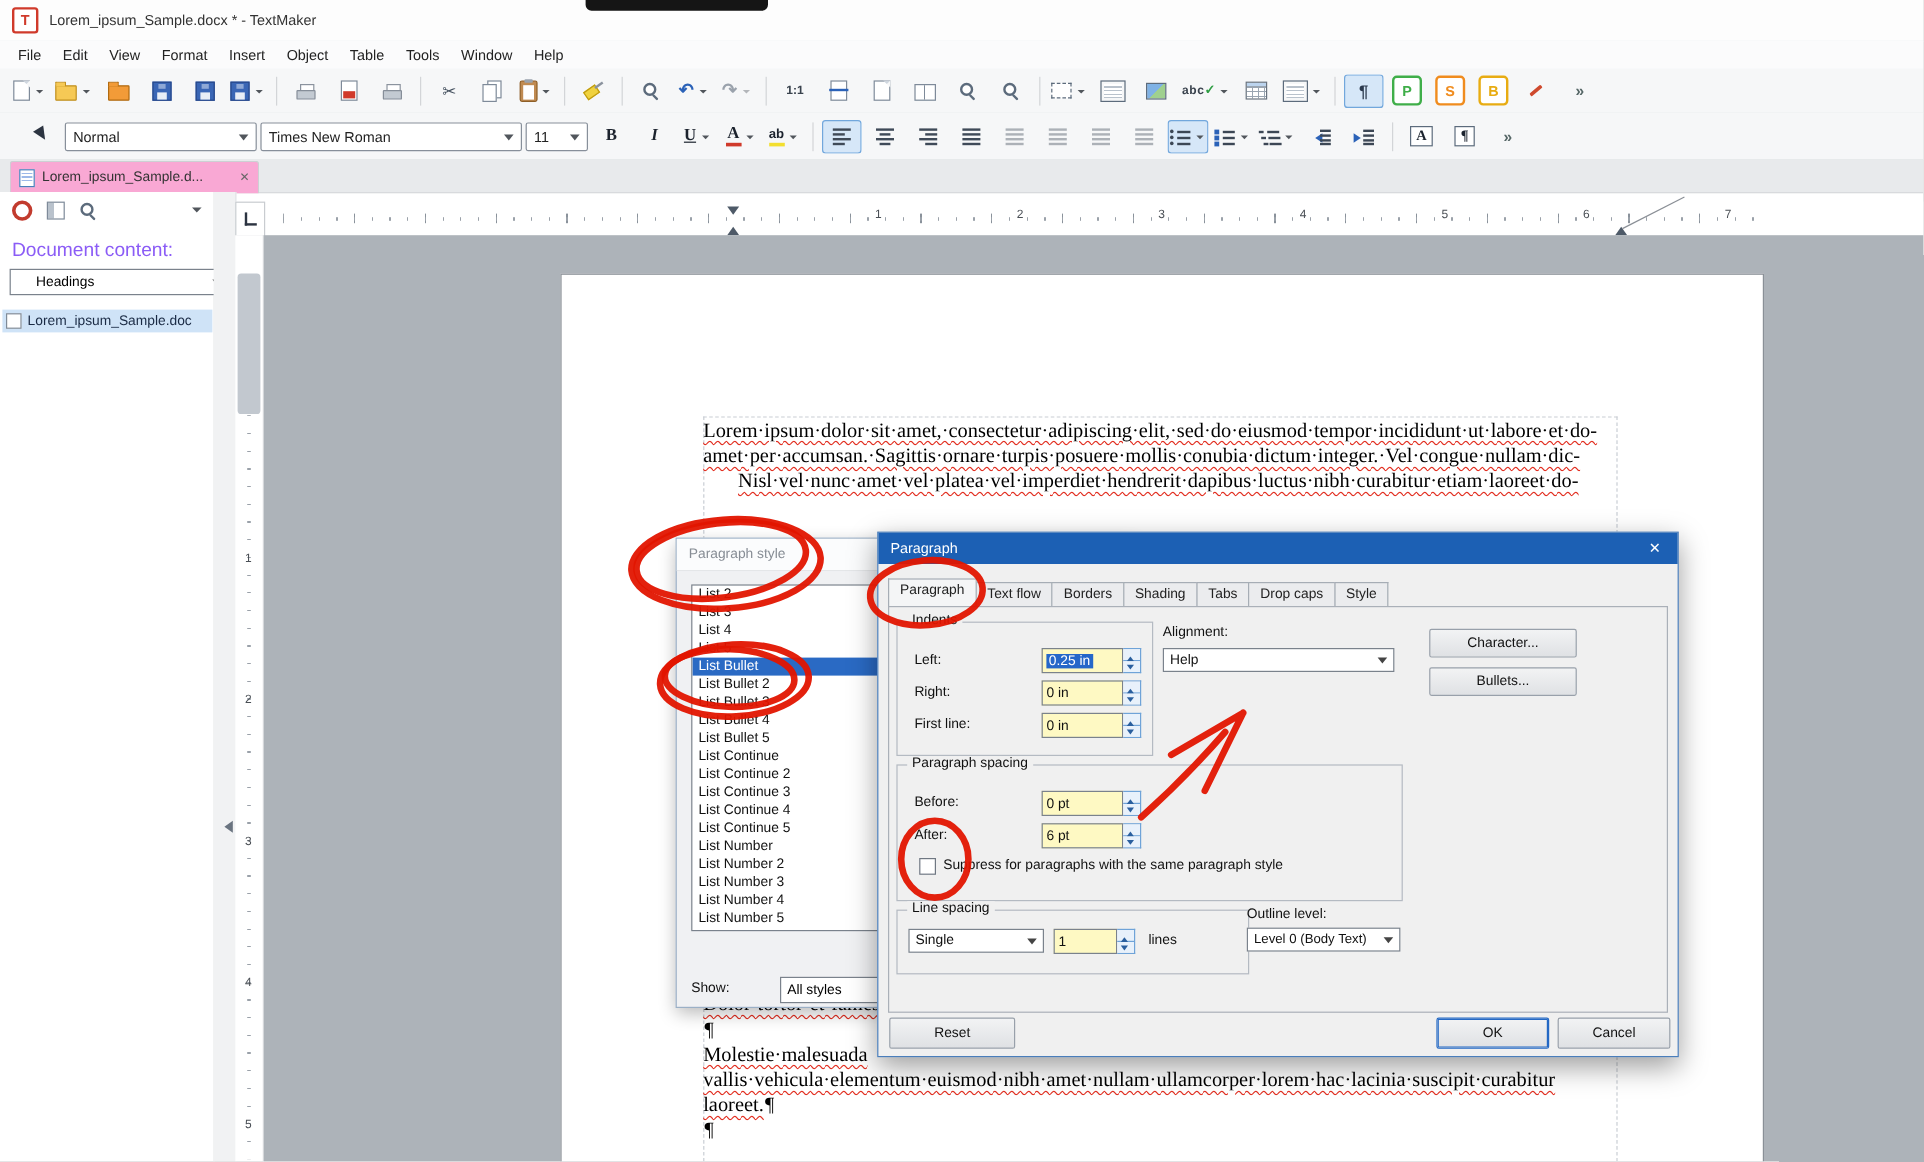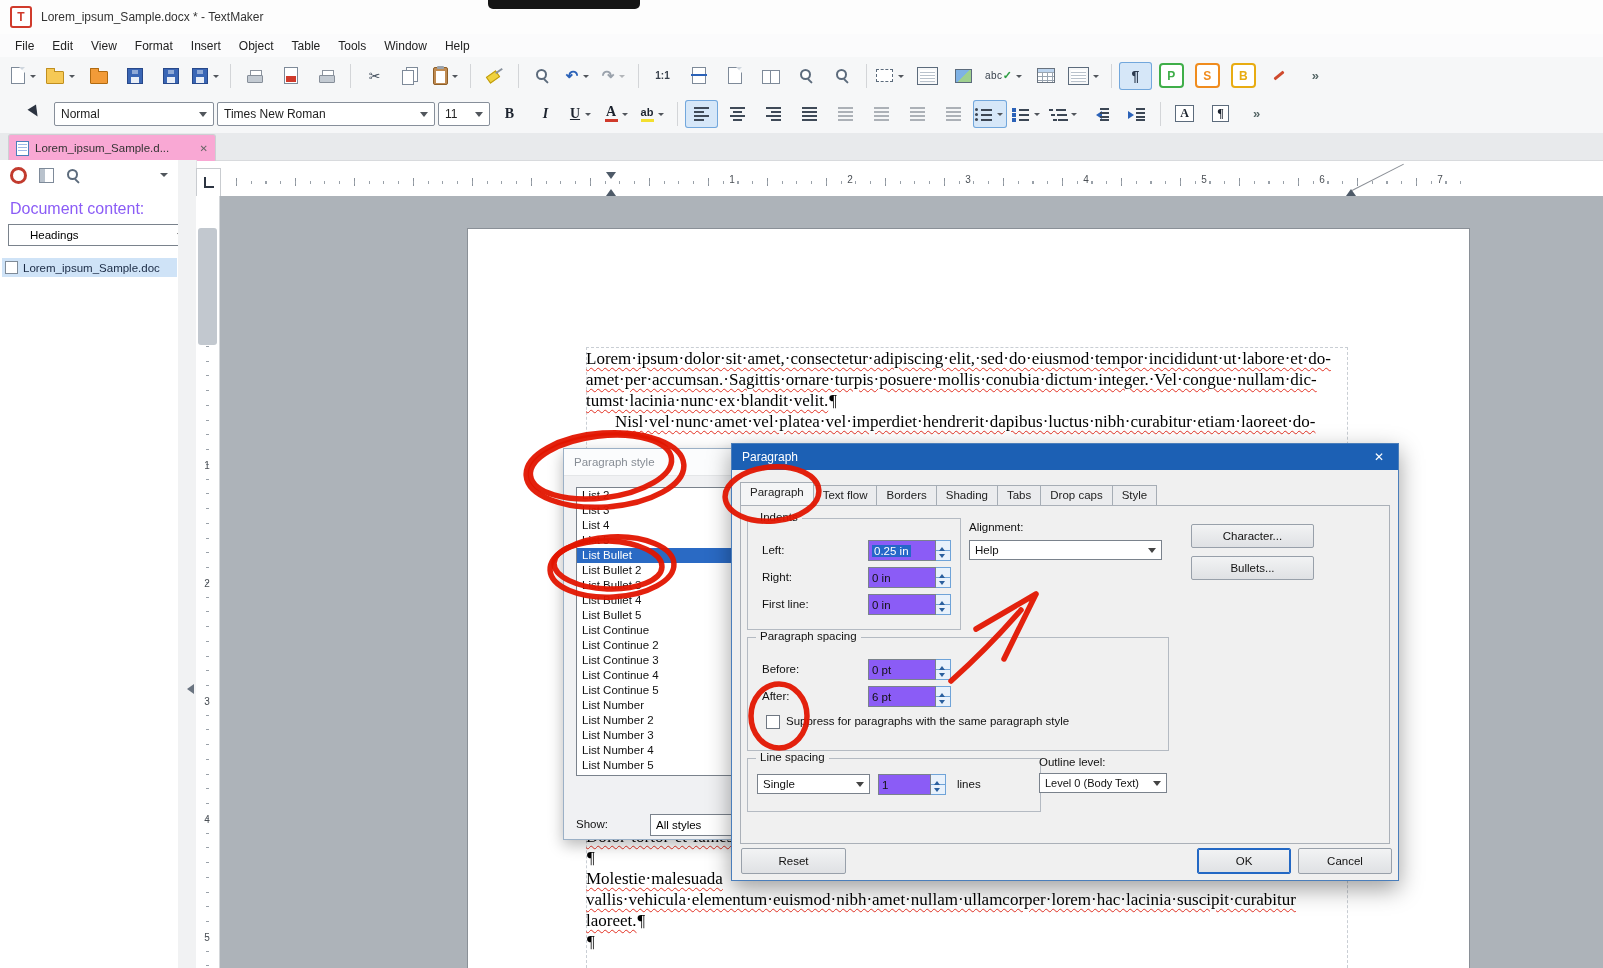--- a/index.html
+++ b/index.html
@@ -23,21 +23,21 @@
   .tbtn.active{background:#d6e7f8;box-shadow:inset 0 0 0 1px #72a7dc}
   .dd{width:11px;height:26px;display:flex;align-items:center;justify-content:center}
   .dd::after{content:"";border:3px solid transparent;border-top-color:#51565c;margin-top:4px}
   .sep{width:1px;height:24px;background:#d3d5d8;margin:0 4px;flex:none}
   .dis{opacity:.4}
   .g{font-size:14px;color:#44505e;line-height:1}
   .g.blue{color:#2b62b8;font-weight:bold;font-size:15px}
   .g.gray{color:#9aa2ac;font-weight:bold;font-size:15px}
   .g.small{font-size:10px;font-weight:bold;color:#39424d}
   .g.pilc{font-size:14px;font-weight:bold;color:#2c3a4e}
-  .g.abc{font-size:10px;font-weight:normal;color:#39424d;letter-spacing:.5px}
+  .g.abc{font-size:10px;font-weight:bold;color:#39424d;letter-spacing:.5px}
   .g.chk{font-size:11px;font-weight:bold;color:#2f9e44;margin-left:-2px}
   .appbox{width:21px;height:21px;border-radius:4px;display:flex;align-items:center;justify-content:center;font-weight:bold;font-size:12px;background:#fff;border:2px solid}
   .appbox.pm{color:#3fae49;border-color:#3fae49}
   .appbox.pr{color:#f08c1e;border-color:#f08c1e}
   .appbox.bm{color:#e8ac12;border-color:#e8ac12}
   .chev{font-size:13px;color:#566;font-weight:bold}
 
   
   .ic{position:relative;display:inline-block;flex:none}
   .ic-page{width:12px;height:15px;background:#fff;border:1px solid #7e8a99}
@@ -167,21 +167,21 @@
   .pd-title{position:absolute;left:0;top:0;right:0;height:26px;background:#1c60b4;display:flex;align-items:center;padding-left:10px;color:#fff;font-size:12px}
   .pd-close{margin-left:auto;width:38px;text-align:center;font-size:12px}
   .pd-tabs{position:absolute;left:8px;top:40px;display:flex;align-items:flex-end;height:21px}
   .dtab{padding:3px 9px 4px;font-size:11.5px;border:1px solid #a6adb5;border-bottom:none;background:#ebecee;margin-right:-1px;color:#222}
   .dtab.active{background:#f4f5f6;padding-bottom:7px;margin-top:-3px;position:relative;z-index:2}
   .pd-panel{position:absolute;left:8px;top:61px;width:648px;height:337px;border:1px solid #aab0b8}
   .group{position:absolute;border:1px solid #b4bac2}
   .legend{position:absolute;top:-8px;left:8px;background:#f0f0f0;padding:0 4px;font-size:11.5px;color:#111}
   .lbl{position:absolute;font-size:11.5px;color:#111;white-space:nowrap}
   .editwrap{position:absolute;display:flex}
-  .edit{background:#8b5cf6;border:1px solid #7a828c;height:19px;display:flex;align-items:center;font-size:11.5px;padding:0 3px;color:#111}
+  .edit{background:#fef9c3;border:1px solid #7a828c;height:19px;display:flex;align-items:center;font-size:11.5px;padding:0 3px;color:#111}
   .w60{width:60px}
   .w45{width:45px}
   .seltext{background:#2567c9;color:#fff;padding:0 2px}
   .spin{width:15px;height:21px;border:1px solid #6fa3d8;border-left:none;display:flex;flex-direction:column;box-sizing:border-box}
   .spin i{flex:1;background:#e8f1fb;position:relative}
   .spin i:first-child{border-bottom:1px solid #6fa3d8}
   .spin i:first-child::after{content:"";position:absolute;left:3px;top:3px;border:3px solid transparent;border-bottom:4px solid #2a5f9e}
   .spin i:last-child::after{content:"";position:absolute;left:3px;top:3px;border:3px solid transparent;border-top:4px solid #2a5f9e}
   .dcombo{position:absolute;background:#fff;border:1px solid #7a828c;height:20px;display:flex;align-items:center;font-size:11.5px;padding-left:5px;color:#111;box-sizing:border-box}
   .dcombo::after{content:"";position:absolute;right:5px;top:7px;border:4px solid transparent;border-top:5px solid #444}
@@ -492,21 +492,20 @@
         <span>5</span>
       </div>
   </div>
 
   <div class="canvas">
     <div class="page">
       <div class="mguide"></div>
       <div class="dblock b1">
           <div class="dline"><span class="dtext">Lorem·ipsum·dolor·sit·amet,·consectetur·adipiscing·elit,·sed·do·eiusmod·tempor·incididunt·ut·labore·et·do-</span><span class="dpil"></span></div>
           <div class="dline"><span class="dtext">amet·per·accumsan.·Sagittis·ornare·turpis·posuere·mollis·conubia·dictum·integer.·Vel·congue·nullam·dic-</span><span class="dpil"></span></div>
-          <div class="dline"><span class="dtext">tumst·lacinia·nunc·ex·blandit·velit.</span><span class="dpil">¶</span></div>
           <div class="dline ind"><span class="dtext">Nisl·vel·nunc·amet·vel·platea·vel·imperdiet·hendrerit·dapibus·luctus·nibh·curabitur·etiam·laoreet·do-</span><span class="dpil"></span></div>
         </div>
       <div class="dblock b2">
           <div class="dline"><span class="dtext">Dolor·tortor·et·fames</span><span class="dpil"></span></div>
           <div class="dline"><span class="dtext"></span><span class="dpil">¶</span></div>
           <div class="dline"><span class="dtext">Molestie·malesuada</span><span class="dpil"></span></div>
           <div class="dline"><span class="dtext">vallis·vehicula·elementum·euismod·nibh·amet·nullam·ullamcorper·lorem·hac·lacinia·suscipit·curabitur</span><span class="dpil"></span></div>
           <div class="dline"><span class="dtext">laoreet.</span><span class="dpil">¶</span></div>
           <div class="dline"><span class="dtext"></span><span class="dpil">¶</span></div>
         </div>

